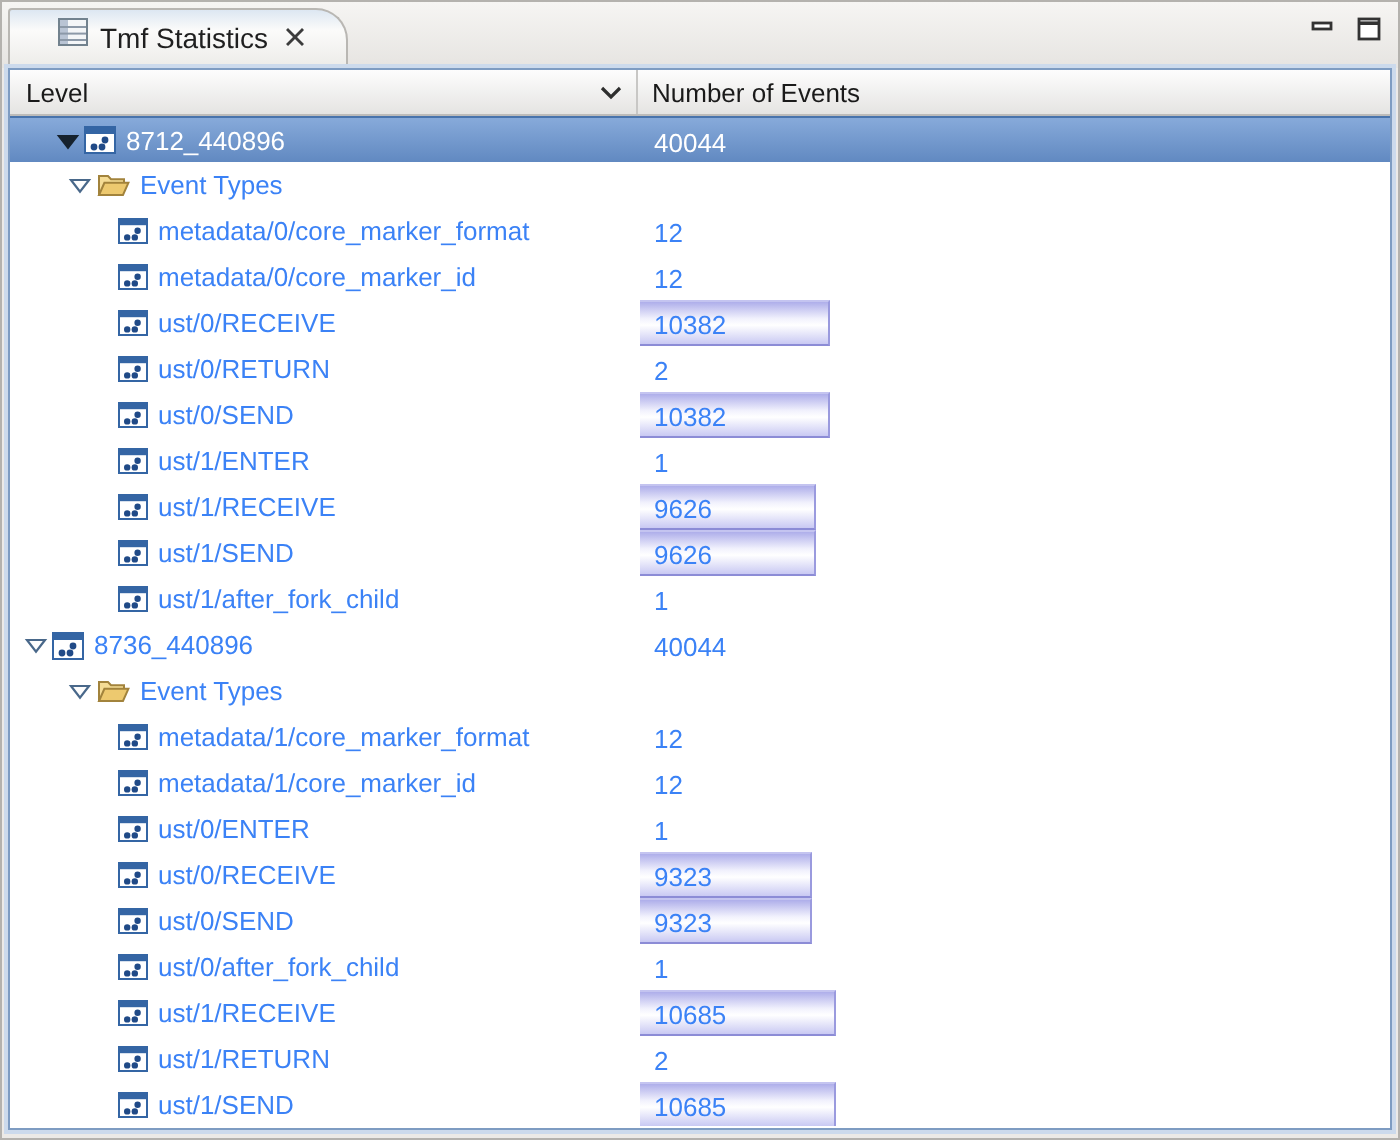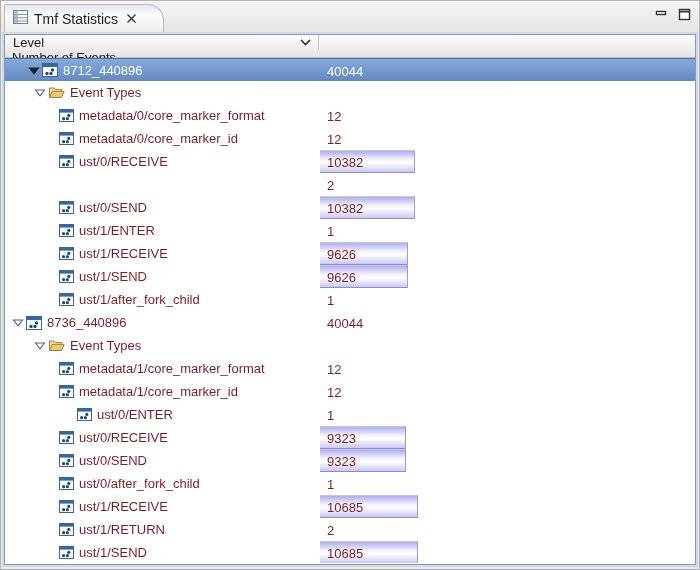--- a/index.html
+++ b/index.html
@@ -15,21 +15,21 @@
 
   
   .tab-bar {
     position: absolute; top: 0; left: 0; right: 0; height: 33px;
     background: linear-gradient(#f6f5f3, #e6e4e1);
   }
   .tab {
     position: absolute; left: 3px; top: 3px; height: 30px;
     min-width: 160px;
     display: flex; align-items: center; gap: 6px;
-    padding: 0 20px 2px 8px;
+    padding: 0 20px 2px 24px;
     background: linear-gradient(#dde7f2, #fbfbfa 35%, #ecebe8);
     border: 1px solid #b9b7b3; border-bottom: none;
     border-radius: 2px 16px 0 0;
     cursor: default;
   }
   .tab-title { font-size: 14px; color: #1f1f1f; white-space: nowrap; }
   .tab-close { display: inline-flex; margin-left: 2px; cursor: pointer; }
   .view-buttons {
     position: absolute; right: 8px; top: 7px;
     display: flex; gap: 10px; align-items: center;
@@ -43,38 +43,38 @@
     box-shadow: 0 0 0 2px #ccdaec;
     background: #ffffff;
     overflow: hidden;
   }
 
   
   .table-header {
     display: flex; height: 23px;
     background: linear-gradient(#fdfdfd, #e5e4e2);
     border-bottom: 1px solid #bdbcba;
-    font-size: 13px; color: #1a1a1a; flex-direction: column;
+    font-size: 13px; color: #1a1a1a;
   }
   .col-level {
     width: 314px; flex: none;
     display: flex; align-items: center;
     padding-left: 8px;
     border-right: 1px solid #c8c7c5;
     cursor: default;
   }
   .col-level .sort-chevron { margin-left: auto; margin-right: 6px; display: inline-flex; }
   .col-events { flex: 1; display: flex; align-items: center; padding-left: 7px; cursor: default; }
 
   
   .rows { position: relative; height: calc(100% - 24px); overflow: hidden; background: #fff; }
   .row {
     position: relative; height: 23px;
     display: flex; align-items: center;
-    font-size: 13px; color: #7f1d1d;
+    font-size: 13px; color: #3b82f6;
     white-space: nowrap; cursor: default;
   }
   .row.selected {
     background: linear-gradient(#87aada, #6189c1);
     border-top: 1px solid #4974ac;
     color: #ffffff;
   }
   .cell-level { display: flex; align-items: center; height: 100%; }
   .expander { width: 16px; flex: none; display: inline-flex; justify-content: center; cursor: pointer; }
   .expander svg polygon { fill: #fdfdfd; stroke: #49688a; stroke-width: 1.1; }
@@ -230,20 +230,32 @@
   </svg>
 </span>
             <span class="row-label">ust/0/RECEIVE</span>
           </div>
           <div class="cell-value">
             <div class="value-bar" style="width: 95px;"></div>
             <span class="value-text">10382</span>
           </div>
         </div>
         <div class="row">
+          <div class="cell-level" style="padding-left: 54px;">
+            <span class="row-icon">
+  <svg width="15" height="13" viewBox="0 0 15 13">
+    <rect x="0.5" y="0.5" width="14" height="12" fill="#ffffff" stroke="#3465a4"></rect>
+    <rect x="1" y="1" width="13" height="2.6" fill="#3465a4"></rect>
+    <circle cx="9.8" cy="6.4" r="1.6" fill="#204a87"></circle>
+    <circle cx="4.6" cy="9.7" r="1.6" fill="#204a87"></circle>
+    <circle cx="8.4" cy="9.7" r="1.6" fill="#204a87"></circle>
+  </svg>
+</span>
+            <span class="row-label">ust/0/RETURN</span>
+          </div>
           <div class="cell-value">
             <span class="value-text">2</span>
           </div>
         </div>
         <div class="row">
           <div class="cell-level" style="padding-left: 54px;">
             <span class="row-icon">
   <svg width="15" height="13" viewBox="0 0 15 13">
     <rect x="0.5" y="0.5" width="14" height="12" fill="#ffffff" stroke="#3465a4"></rect>
     <rect x="1" y="1" width="13" height="2.6" fill="#3465a4"></rect>
@@ -396,21 +408,21 @@
     <circle cx="8.4" cy="9.7" r="1.6" fill="#204a87"></circle>
   </svg>
 </span>
             <span class="row-label">metadata/1/core_marker_id</span>
           </div>
           <div class="cell-value">
             <span class="value-text">12</span>
           </div>
         </div>
         <div class="row">
-          <div class="cell-level" style="padding-left: 72px;">
+          <div class="cell-level" style="padding-left: 54px;">
             <span class="row-icon">
   <svg width="15" height="13" viewBox="0 0 15 13">
     <rect x="0.5" y="0.5" width="14" height="12" fill="#ffffff" stroke="#3465a4"></rect>
     <rect x="1" y="1" width="13" height="2.6" fill="#3465a4"></rect>
     <circle cx="9.8" cy="6.4" r="1.6" fill="#204a87"></circle>
     <circle cx="4.6" cy="9.7" r="1.6" fill="#204a87"></circle>
     <circle cx="8.4" cy="9.7" r="1.6" fill="#204a87"></circle>
   </svg>
 </span>
             <span class="row-label">ust/0/ENTER</span>

